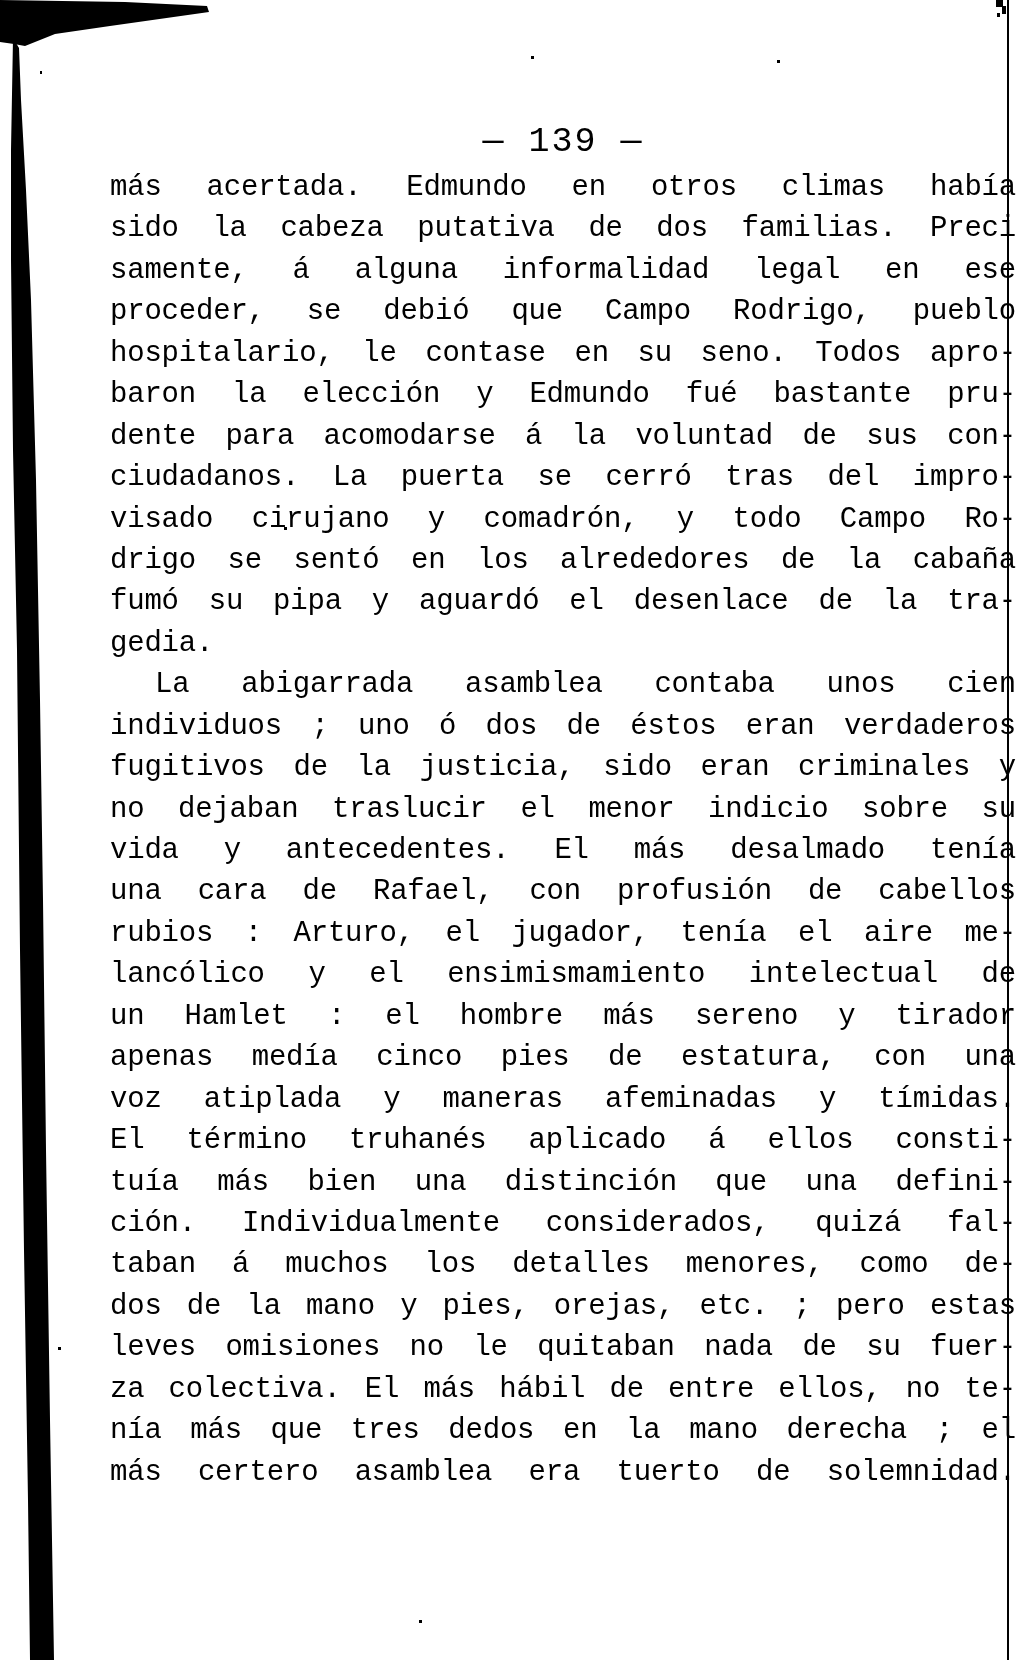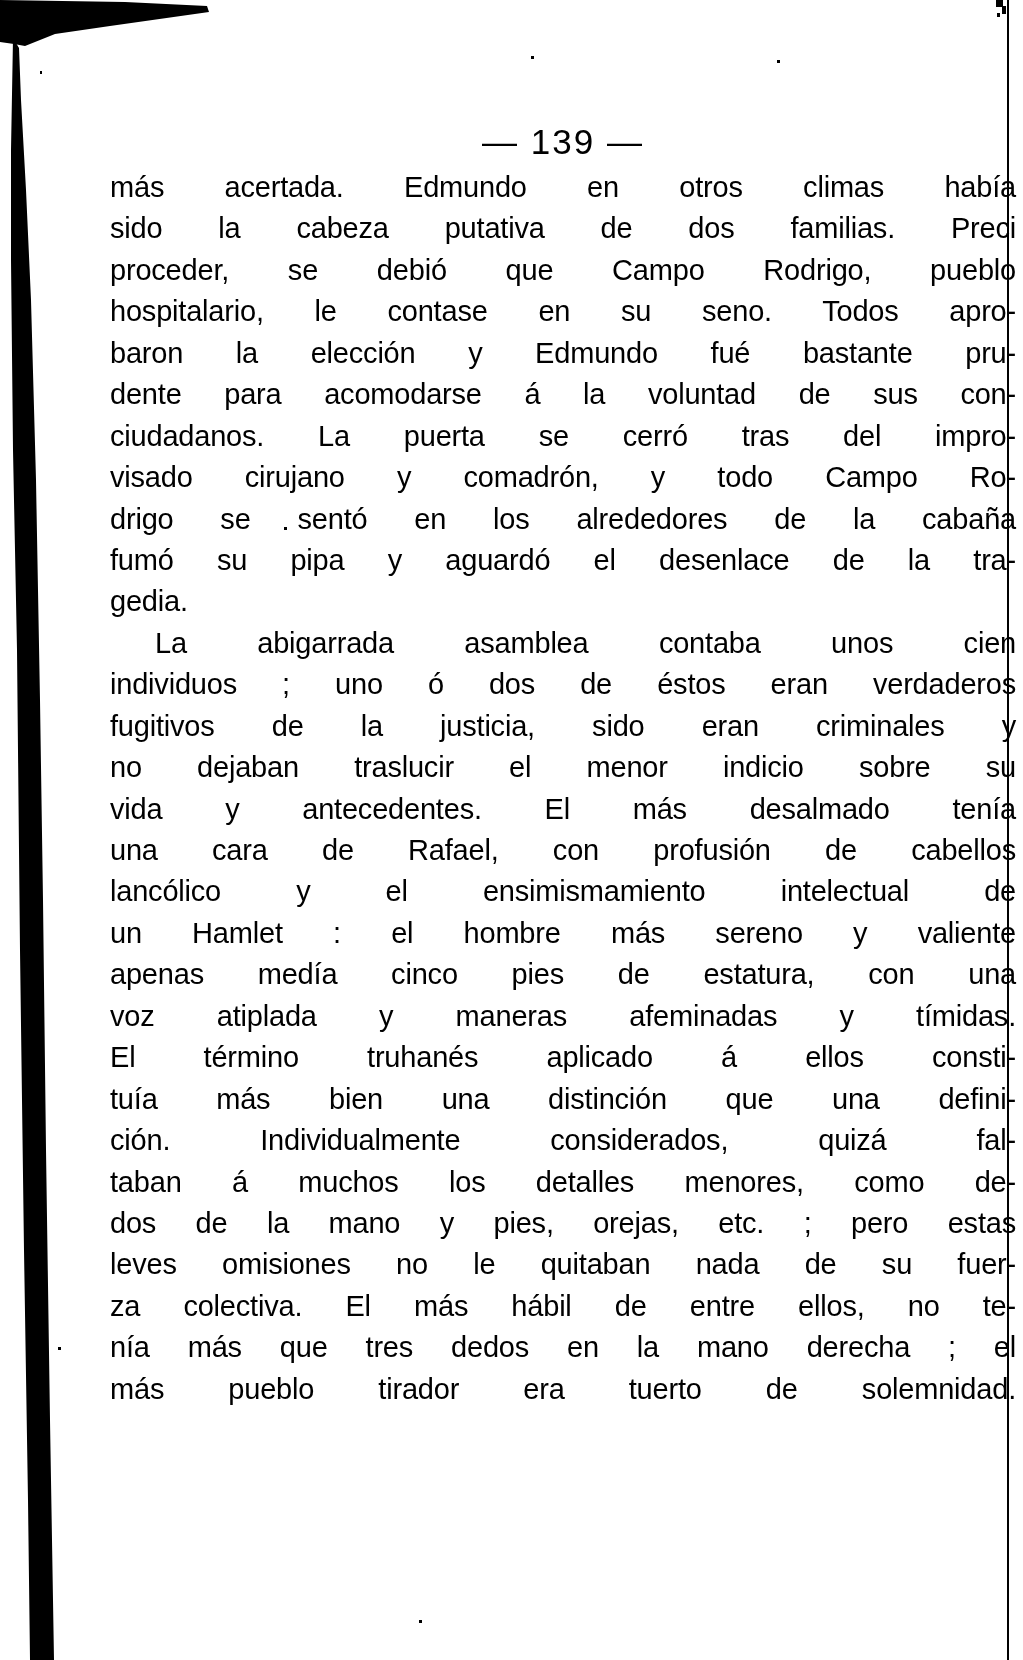--- a/index.html
+++ b/index.html
@@ -10,21 +10,21 @@
     margin: 0;
     padding: 0;
     background: var(--paper);
   }
   .page {
     position: relative;
     width: 1023px;
     height: 1660px;
     background: var(--paper);
     overflow: hidden;
-    font-family: Liberation Sans, sans-serif;
+    font-family: Liberation Mono, monospace;
     color: var(--ink);
   }
   .binding-svg {
     position: absolute;
     top: 0;
     left: 0;
     width: 1023px;
     height: 1660px;
     pointer-events: none;
   }
@@ -95,43 +95,45 @@
     </g>
   </svg>
 
   <div class="page-edge"></div>
 
   <div class="pagenum">— 139 —</div>
 
   <div class="text-block">
       <div class="line">más acertada. Edmundo en otros climas había</div>
       <div class="line">sido la cabeza putativa de dos familias. Preci</div>
+      <div class="line">samente, á alguna informalidad legal en ese</div>
       <div class="line">proceder, se debió que Campo Rodrigo, pueblo</div>
       <div class="line">hospitalario, le contase en su seno. Todos apro-</div>
       <div class="line">baron la elección y Edmundo fué bastante pru-</div>
       <div class="line">dente para acomodarse á la voluntad de sus con-</div>
       <div class="line">ciudadanos. La puerta se cerró tras del impro-</div>
       <div class="line">visado cirujano y comadrón, y todo Campo Ro-</div>
       <div class="line">drigo se sentó en los alrededores de la cabaña</div>
       <div class="line">fumó su pipa y aguardó el desenlace de la tra-</div>
       <div class="line noj">gedia.</div>
       <div class="line indent">La abigarrada asamblea contaba unos cien</div>
       <div class="line">individuos ; uno ó dos de éstos eran verdaderos</div>
       <div class="line">fugitivos de la justicia, sido eran criminales y</div>
       <div class="line">no dejaban traslucir el menor indicio sobre su</div>
       <div class="line">vida y antecedentes. El más desalmado tenía</div>
       <div class="line">una cara de Rafael, con profusión de cabellos</div>
+      <div class="line">rubios : Arturo, el jugador, tenía el aire me-</div>
       <div class="line">lancólico y el ensimismamiento intelectual de</div>
-      <div class="line">un Hamlet : el hombre más sereno y valiente</div>
+      <div class="line">un Hamlet : el hombre más sereno y tirador</div>
       <div class="line">apenas medía cinco pies de estatura, con una</div>
       <div class="line">voz atiplada y maneras afeminadas y tímidas.</div>
       <div class="line">El término truhanés aplicado á ellos consti-</div>
       <div class="line">tuía más bien una distinción que una defini-</div>
       <div class="line">ción. Individualmente considerados, quizá fal-</div>
       <div class="line">taban á muchos los detalles menores, como de-</div>
       <div class="line">dos de la mano y pies, orejas, etc. ; pero estas</div>
       <div class="line">leves omisiones no le quitaban nada de su fuer-</div>
       <div class="line">za colectiva. El más hábil de entre ellos, no te-</div>
       <div class="line">nía más que tres dedos en la mano derecha ; el</div>
-      <div class="line">más pueblo tirador era tuerto de solemnidad.</div>
+      <div class="line">más certero asamblea era tuerto de solemnidad.</div>
     </div>
 
 </div>
 
 </body></html>

